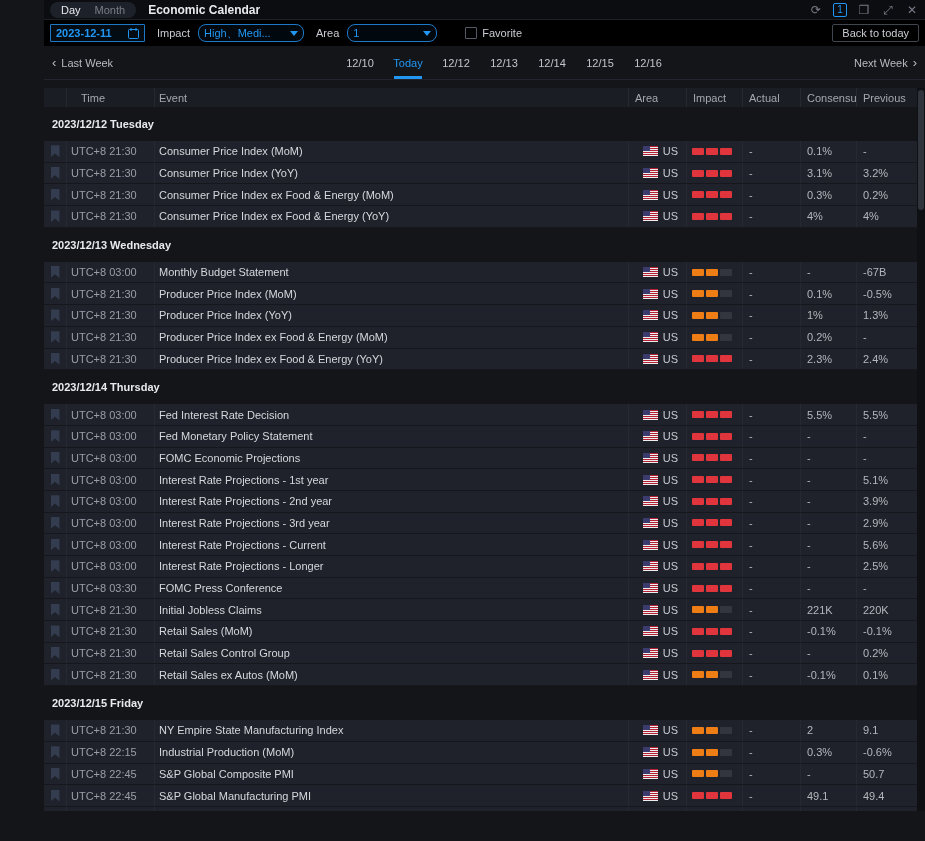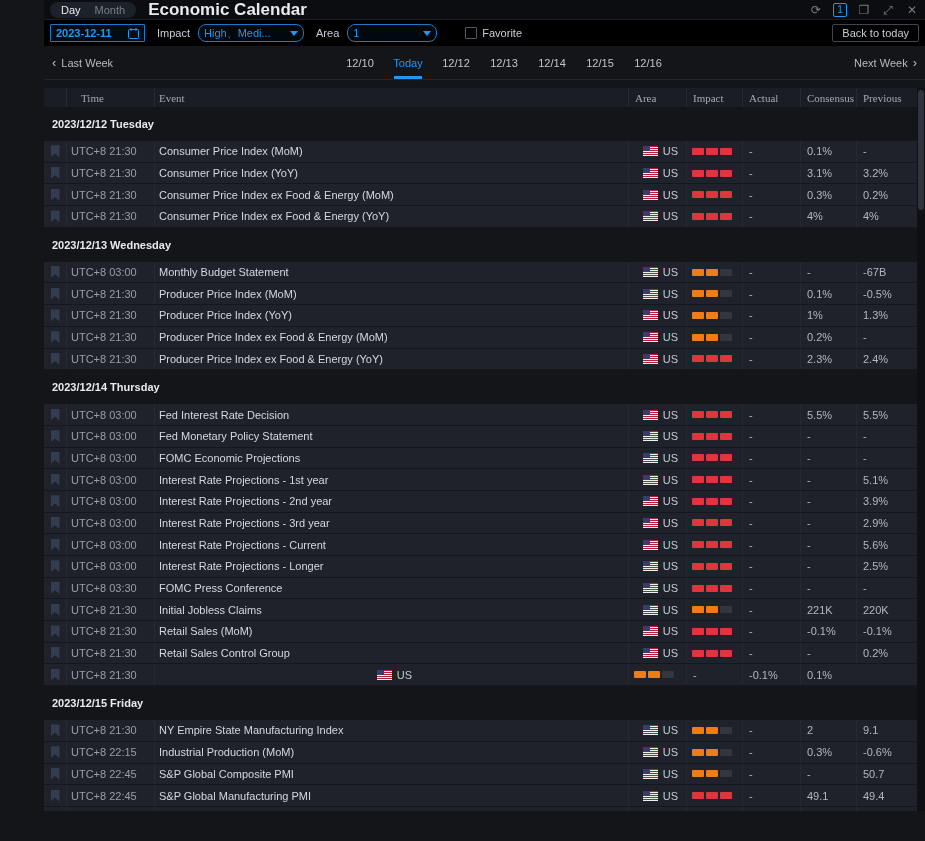--- a/index.html
+++ b/index.html
@@ -12,21 +12,21 @@
   .app { width:925px; height:811px; display:flex; flex-direction:column; position:relative; background:#131519;padding-left:44px; }
 
   
   .toolbar {
     height:20px; background:#0b0d11; display:flex; align-items:center;
     padding:0 6px; flex:0 0 auto; border-bottom:1px solid #1c1f26;
   }
   .tabs-pill { display:flex; align-items:center; background:#1d2129; border-radius:10px; height:16px; padding:0 4px; margin-right:12px; }
   .tabs-pill .tab { padding:0 7px; font-size:11px; color:#7a7e87; cursor:default; line-height:16px; }
   .tabs-pill .tab.active { color:#e8eaed; }
-  .toolbar-title { color:#e8eaed; font-weight:700; font-size:17px; }
+  .toolbar-title { color:#e8eaed; font-weight:700; font-size:12px; }
   .toolbar-icons { margin-left:auto; display:flex; align-items:center; gap:10px; }
   .ticon { color:#787b86; font-size:12px; line-height:14px; text-align:center; min-width:14px; }
   .ticon.accent { color:#2196f3; border:1px solid #2196f3; border-radius:2px; font-size:10px; width:14px; height:14px; line-height:12px; }
 
   
   .filterbar { height:26px; background:#000000; display:flex; align-items:center; padding:0 6px; gap:8px; flex:0 0 auto; }
   .date-input {
     width:95px; height:18px; border:1px solid #1d79c7; background:rgba(33,150,243,0.08);
     display:flex; align-items:center; justify-content:space-between; padding:0 5px;
     color:#2196f3; font-weight:700; border-radius:1px;
@@ -57,21 +57,21 @@
   .wk-day.active { color:#2196f3; }
   .wk-day.active::after { content:""; position:absolute; bottom:0; left:10px; right:10px; height:3px; background:#2196f3; }
   .wk-next { margin-left:auto; }
 
   
   .thead {
     margin-top:8px; height:19px; background:#1a1d24; flex:0 0 auto;
     display:grid; grid-template-columns:22px 88px 1fr 58px 56px 58px 56px 61px;
     margin-right:8px; align-items:center; color:#a5a8b0;
   }
-  .thead .th { padding-left:6px; border-left:1px solid #262931; height:100%; display:flex; align-items:center; overflow:hidden; white-space:nowrap;font-family:Liberation Serif, serif; }
+  .thead .th { padding-left:6px; border-left:1px solid #262931; height:100%; display:flex; align-items:center; overflow:hidden; white-space:nowrap; }
   .thead .th:first-child { border-left:none; }
   .thead .th.c-time { padding-left:14px; }
   .thead .th.c-event { padding-left:4px; }
 
   .tbody { flex:1 1 auto; margin-right:8px; overflow:hidden; }
   .group-header { height:34px; background:#131519; display:flex; align-items:center; padding-left:8px; color:#e8eaed; font-weight:700; }
   .row {
     height:21.7px; background:#1f222a; border-bottom:1px solid #15171c;
     display:grid; grid-template-columns:22px 88px 1fr 58px 56px 58px 56px 61px;
     align-items:center;
@@ -580,20 +580,21 @@
         </div>
         <div class="cell c-actual">-</div>
         <div class="cell c-consensus">-</div>
         <div class="cell c-previous">0.2%</div>
       </div>
       <div class="row">
         <div class="cell c-pin">
           <span class="pin"></span>
         </div>
         <div class="cell c-time">UTC+8 21:30</div>
+        <div class="cell c-event">Retail Sales ex Autos (MoM)</div>
         <div class="cell c-area">
           <span class="flag-us"></span>
           <span>US</span>
         </div>
         <div class="cell c-impact">
           <span class="bar on-med"></span>
           <span class="bar on-med"></span>
           <span class="bar"></span>
         </div>
         <div class="cell c-actual">-</div>

